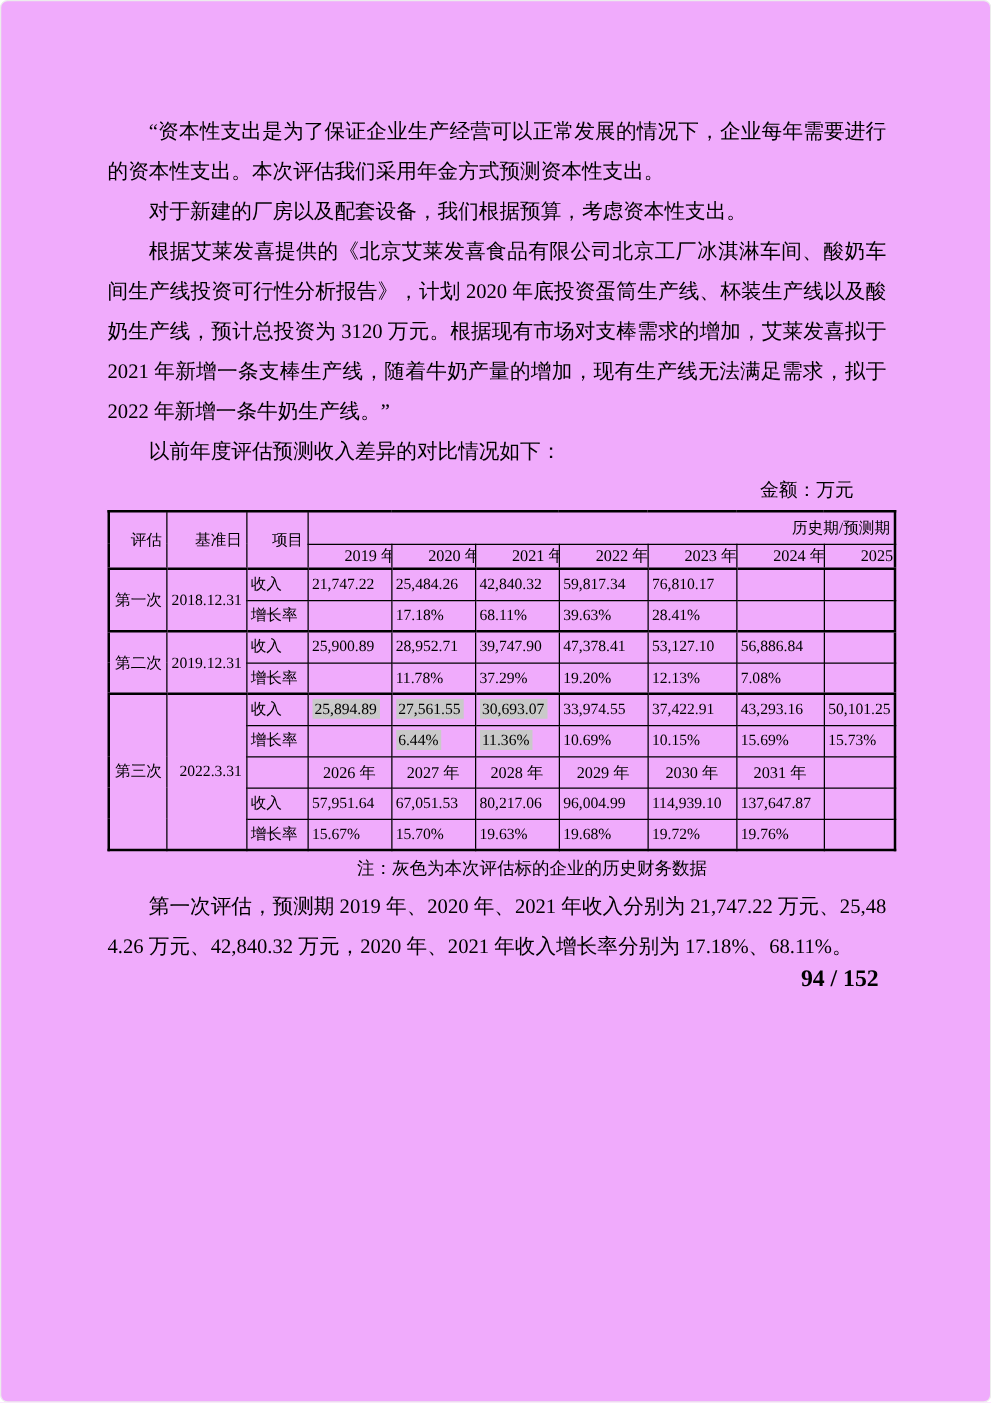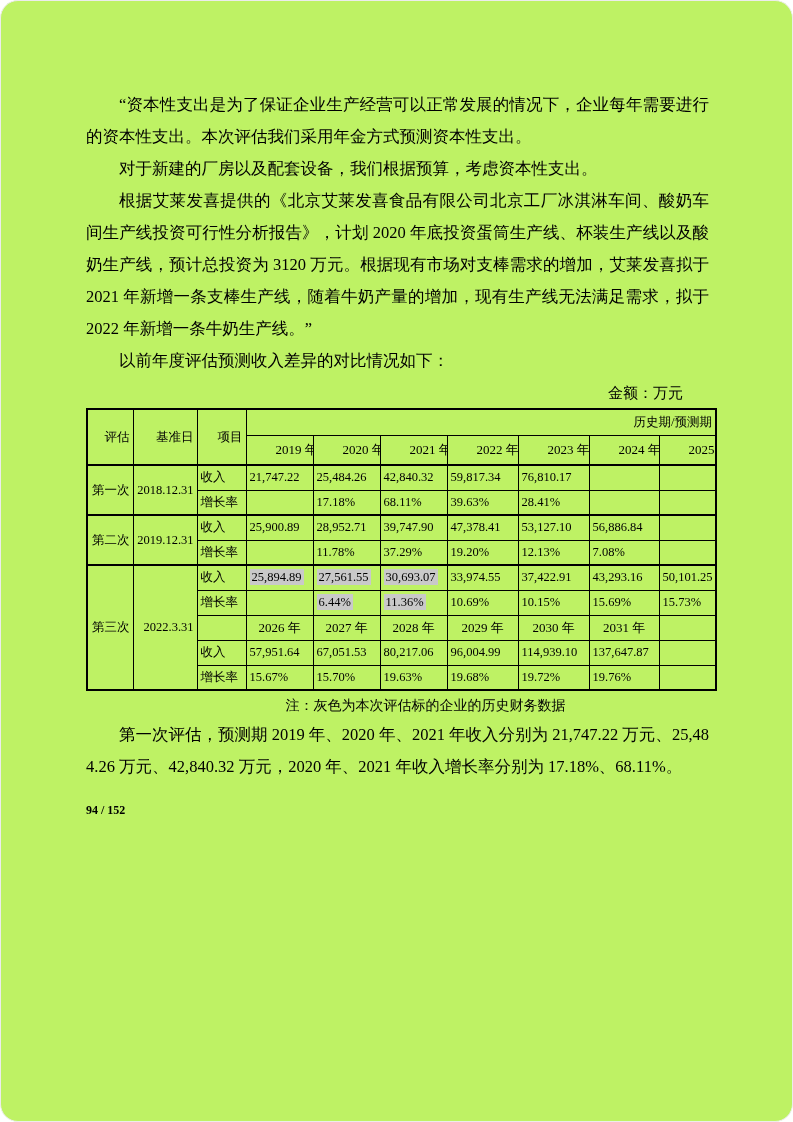--- a/index.html
+++ b/index.html
@@ -1,22 +1,22 @@
 <!DOCTYPE html>
 <html lang="zh" style="--hl: #c9c9c9;"><head>
 <meta charset="utf-8">
 <style>
   :root { --hl:#c9c9c9; --ink:#000; }
   * { box-sizing: border-box; }
   html,body { margin:0; padding:0; background:#fff; }
   .page {
     position: relative;
     width: 793px; height: 1122px;
-    background:#bef264;
-    border:1px solid #ececec; border-radius:18px;
+    background:#f0abfc;
+    border:1px solid #ececec; border-radius:6px;
     padding: 88px 83px 0 85px;
     font-family: "Liberation Serif", "DejaVu Serif", serif;
     color: var(--ink);
     overflow: hidden;
   }
   p.body {
     margin:0; font-size:16.5px; line-height:32px;
     text-align: justify; text-indent: 2em;
     word-break: break-all;
   }
@@ -28,35 +28,35 @@
     width:100%; border-collapse:collapse;
     font-size:12.5px; table-layout:fixed;
     border:2px solid var(--ink);
   }
   table.cmp td, table.cmp th {
     border:1px solid var(--ink);
     padding:0 3px; height:25px; vertical-align:middle;
     font-weight:normal; overflow:hidden; white-space:nowrap;
   }
   table.cmp tr.hdr1 td { height:26px; }
-  table.cmp tr.hdr2 td { height:30px;padding-left:29px; }
+  table.cmp tr.hdr2 td { height:20px;padding-left:29px; }
   table.cmp tr.sec td { border-top:2px solid var(--ink); }
   .b { font-weight:bold; }
   .ctr { text-align:right; }
   .num { text-align:left; padding-right:4px; }
   .lbl { text-align:left; padding-left:3px; }
   .yr { font-weight:bold; text-align:center; font-size:13px; }
   span.hl { background: var(--hl); padding:1px 2px; }
   p.note {
     margin:2px 0 0 0; font-size:14px; line-height:26px;
     text-indent:4em; text-align:center;
   }
   .pageno {
-    font-weight:bold; font-size:12px;
-    margin-top:20px; padding-right:6px;
+    text-align:right; font-weight:bold; font-size:19px;
+    margin-top:0; padding-right:6px;
   }
   .col-eval{width:46px;} .col-date{width:64px;} .col-item{width:49px;}
   .col-y{width:67px;} .col-y22{width:71px;} .col-y23{width:71px;}
   .col-y24{width:70px;} .col-y25{width:57px;}
 </style>
 </head>
 <body>
 
 <div class="page">
 

